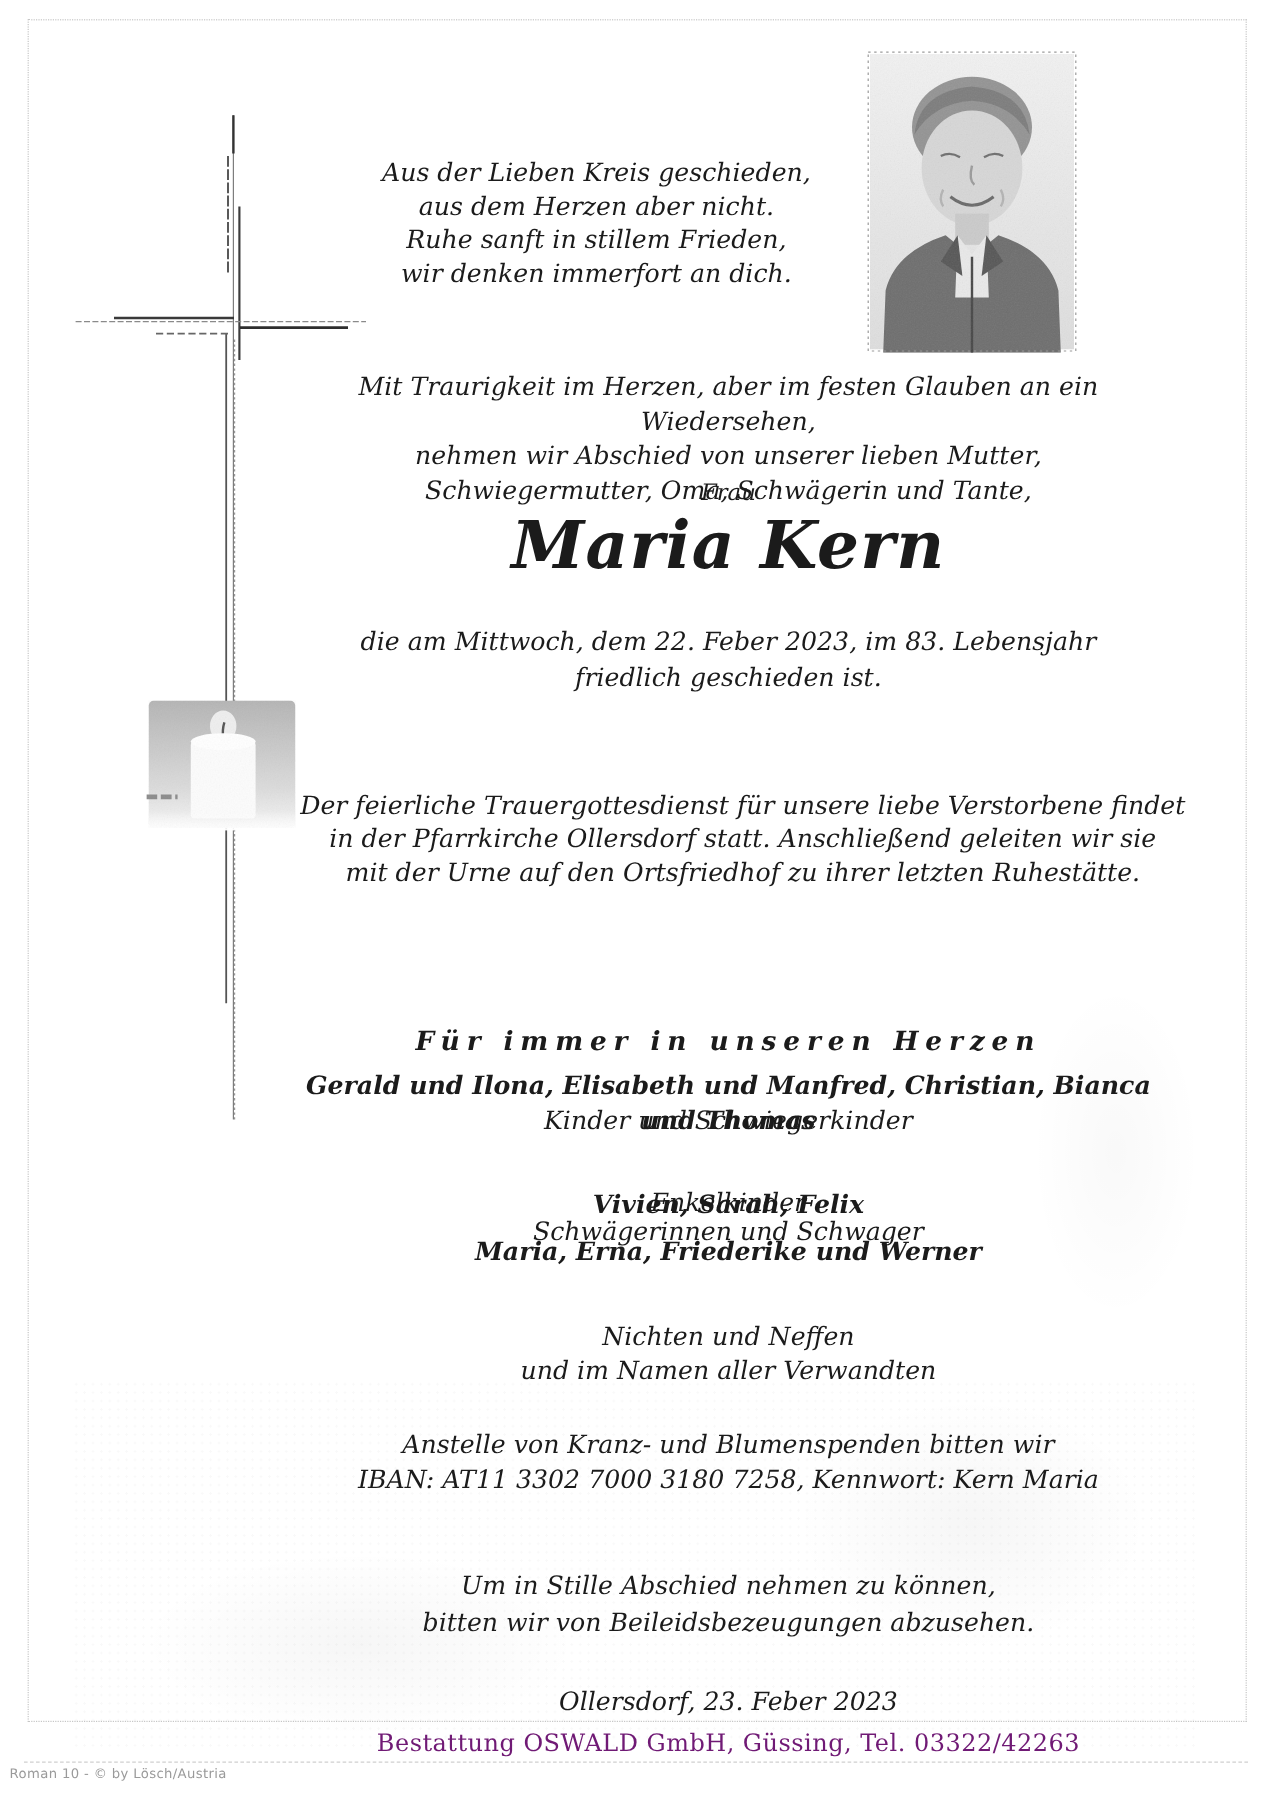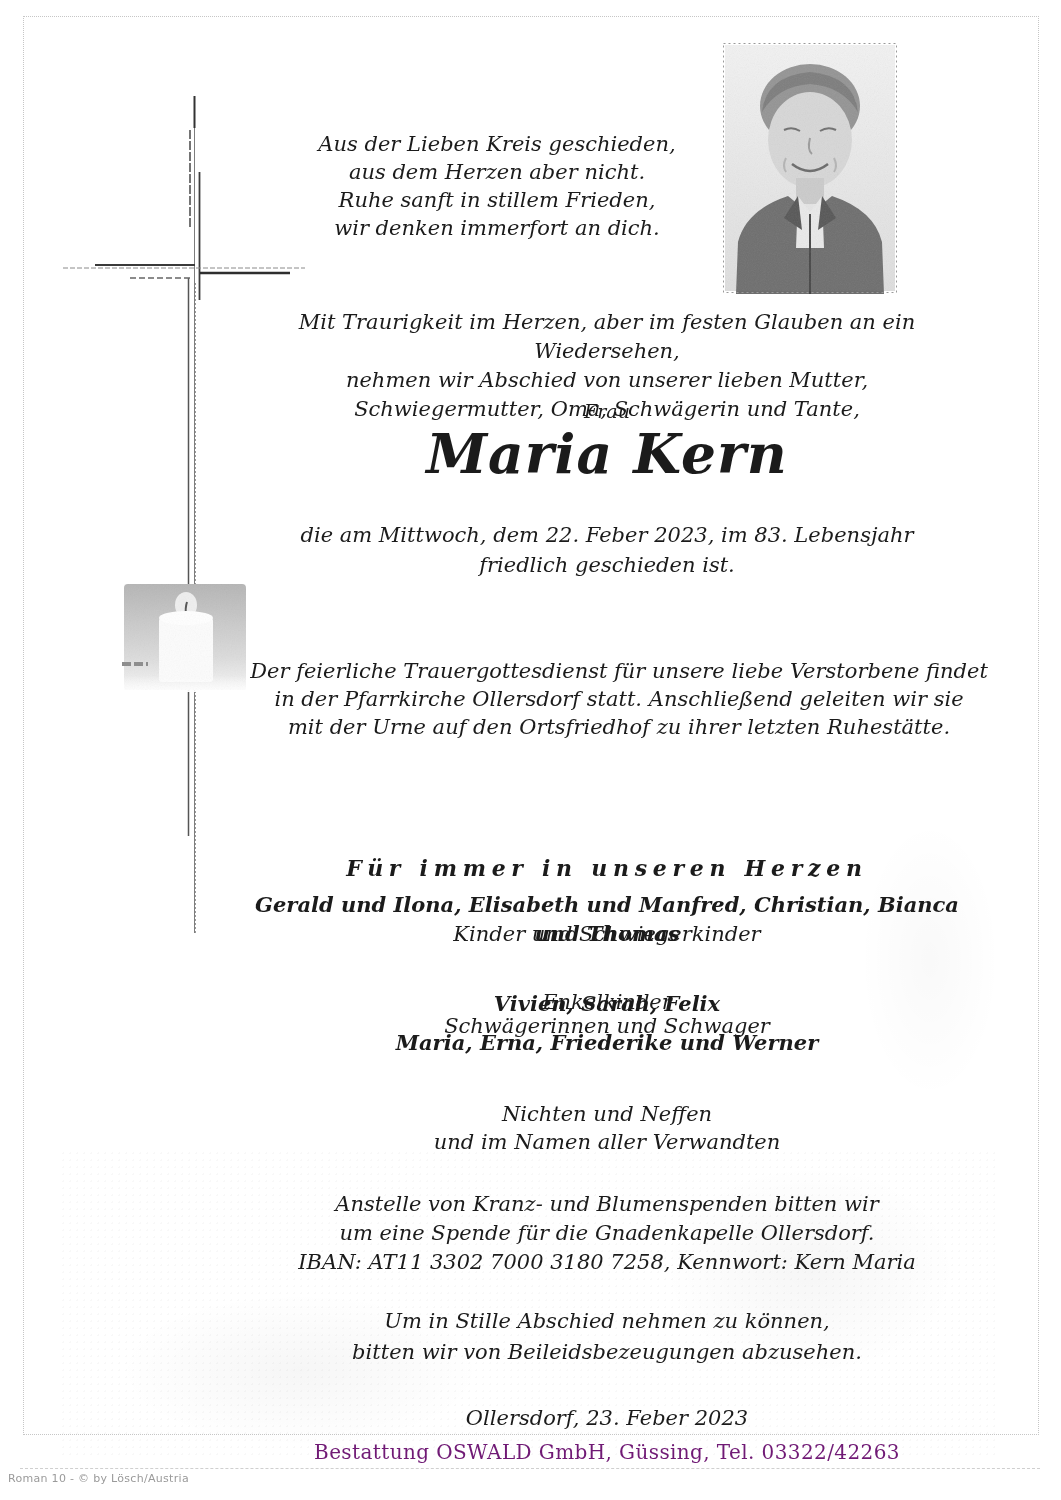--- a/index.html
+++ b/index.html
@@ -194,21 +194,20 @@
   <div class="block fam2r">Enkelkinder</div>
 
   <div class="block fam-names fam3n">Maria, Erna, Friederike und Werner</div>
   <div class="block fam3r">Schwägerinnen und Schwager</div>
 
   <div class="block fam4n">Nichten und Neffen</div>
   <div class="block fam4r">und im Namen aller Verwandten</div>
 
   <div class="block donation">
     <div>Anstelle von Kranz- und Blumenspenden bitten wir</div>
-    <div>um eine Spende für die Gnadenkapelle Ollersdorf.</div>
     <div>IBAN: AT11 3302 7000 3180 7258, Kennwort: Kern Maria</div>
   </div>
 
   <div class="block closing">
     <div>Um in Stille Abschied nehmen zu können,</div>
     <div>bitten wir von Beileidsbezeugungen abzusehen.</div>
   </div>
 
   <div class="block place-date">Ollersdorf, 23. Feber 2023</div>
   <div class="block funeral-home">Bestattung OSWALD GmbH, Güssing, Tel. 03322/42263</div>

